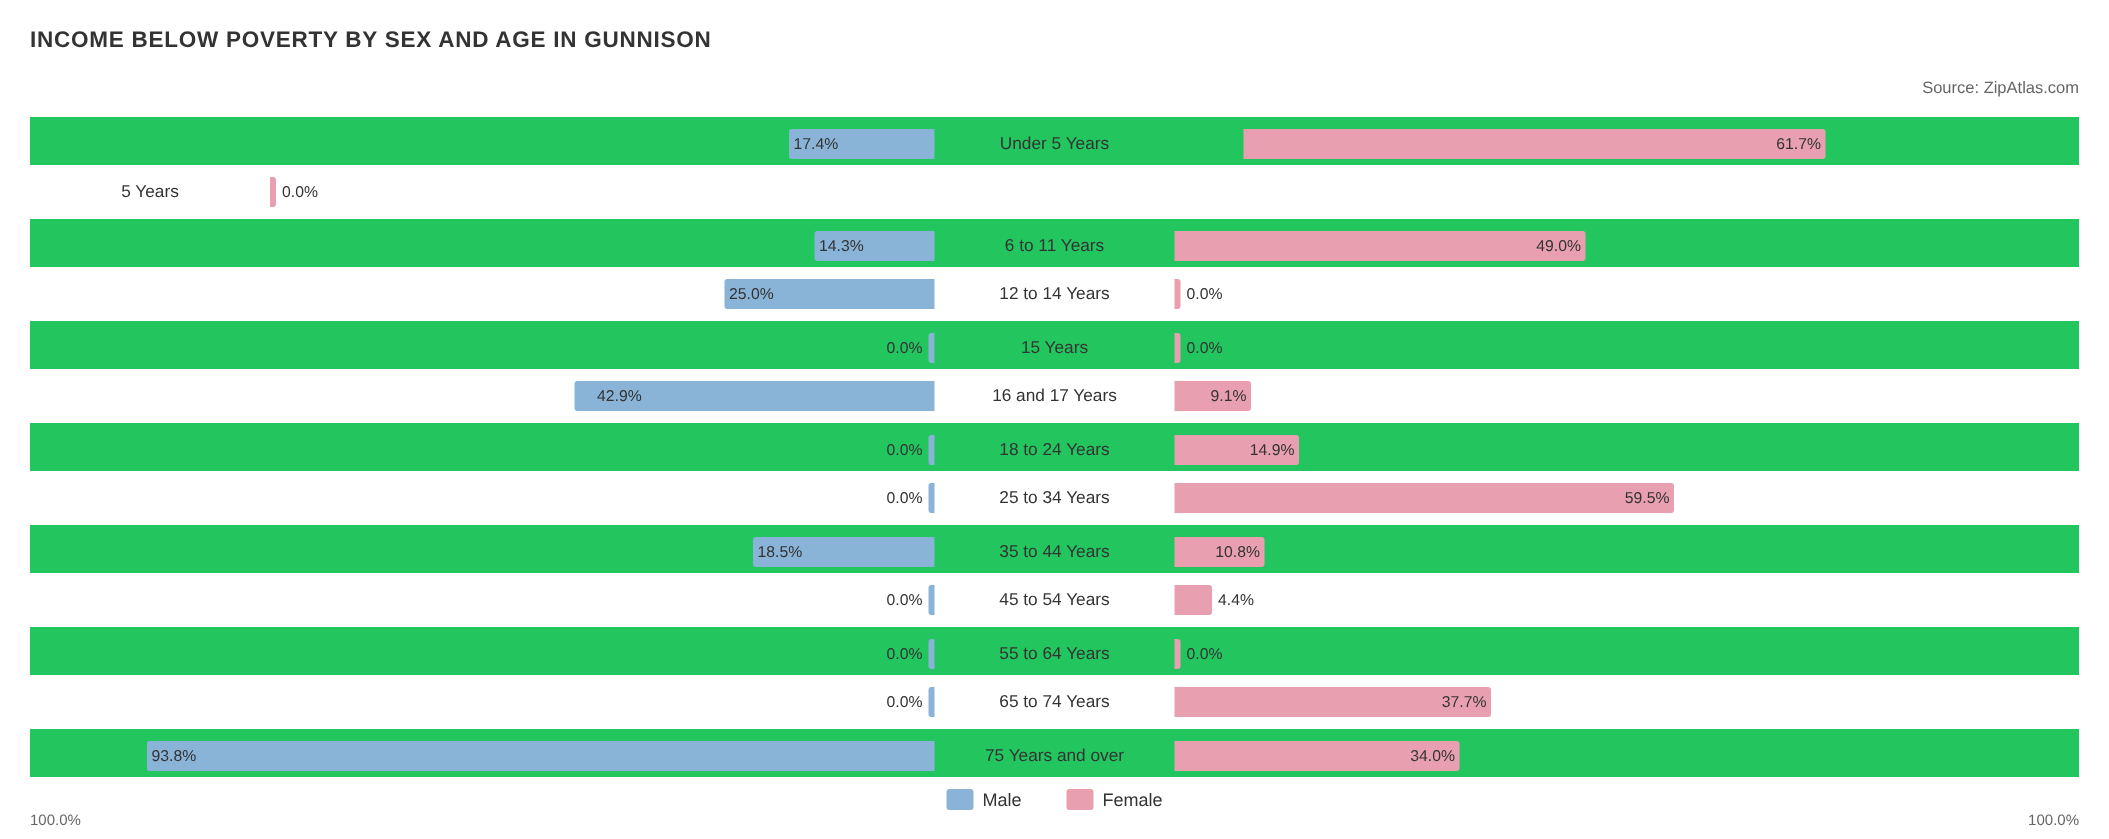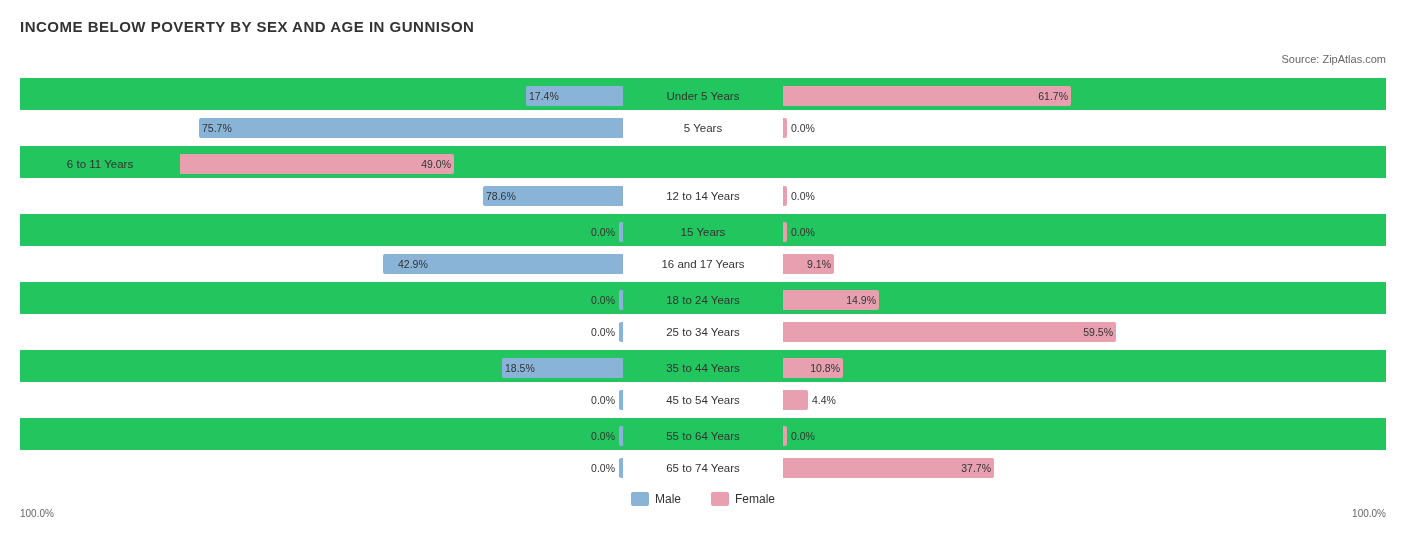--- a/index.html
+++ b/index.html
@@ -162,61 +162,61 @@
   <div class="row row-bg-even">
       <div class="bars-wrapper">
         <div class="left-side">
 
           <div class="bar-male" style="width:97px; min-width:2px;">
             <span class="bar-label" style="color:#333; font-size:10.5px; padding-left:3px;">17.4%</span>
           </div>
         </div>
         <div class="center-label">Under 5 Years</div>
         <div class="right-side">
-          <div class="bar-female" style="width:288px; min-width:2px;">
+          <div class="bar-female" style="width:388px; min-width:2px;margin-left:46px;">
             <span class="bar-label" style="color:#333; font-size:10.5px; padding-right:3px;">61.7%</span>
           </div>
 
         </div>
       </div>
     </div>
       <div class="row row-bg-odd">
       <div class="bars-wrapper">
-        <div class="left-side">
-
-          <div class="bar-male" style="width:424px; min-width:2px;">
-            <span class="bar-label" style="color:#333; font-size:10.5px; padding-left:3px;">75.7%</span>
-          </div>
-        </div>
         <div class="center-label">5 Years</div>
         <div class="right-side">
           <div class="bar-female" style="width:0px; min-width:0px;">
             
           </div>
           <span class="bar-label-outside-right">0.0%</span>
         </div>
       </div>
     </div>
       <div class="row row-bg-even">
       <div class="bars-wrapper">
+        <div class="left-side">
+
+          <div class="bar-male" style="width:80px; min-width:2px;">
+            <span class="bar-label" style="color:#333; font-size:10.5px; padding-left:3px;">14.3%</span>
+          </div>
+        </div>
         <div class="center-label">6 to 11 Years</div>
         <div class="right-side">
           <div class="bar-female" style="width:274px; min-width:2px;">
             <span class="bar-label" style="color:#333; font-size:10.5px; padding-right:3px;">49.0%</span>
           </div>
 
         </div>
       </div>
     </div>
       <div class="row row-bg-odd">
       <div class="bars-wrapper">
         <div class="left-side">
 
           <div class="bar-male" style="width:140px; min-width:2px;">
-            <span class="bar-label" style="color:#333; font-size:10.5px; padding-left:3px;">78.6%</span>
+            <span class="bar-label" style="color:#333; font-size:10.5px; padding-left:3px;">25.0%</span>
           </div>
         </div>
         <div class="center-label">12 to 14 Years</div>
         <div class="right-side">
           <div class="bar-female" style="width:0px; min-width:0px;">
             
           </div>
           <span class="bar-label-outside-right">0.0%</span>
         </div>
       </div>
@@ -258,21 +258,21 @@
       <div class="row row-bg-even">
       <div class="bars-wrapper">
         <div class="left-side">
           <span class="bar-label-outside-left">0.0%</span>
           <div class="bar-male" style="width:0px; min-width:0px;">
             
           </div>
         </div>
         <div class="center-label">18 to 24 Years</div>
         <div class="right-side">
-          <div class="bar-female" style="width:96px; min-width:2px;">
+          <div class="bar-female" style="width:83px; min-width:2px;">
             <span class="bar-label" style="color:#333; font-size:10.5px; padding-right:3px;">14.9%</span>
           </div>
 
         </div>
       </div>
     </div>
       <div class="row row-bg-odd">
       <div class="bars-wrapper">
         <div class="left-side">
           <span class="bar-label-outside-left">0.0%</span>
@@ -345,20 +345,37 @@
         <div class="left-side">
           <span class="bar-label-outside-left">0.0%</span>
           <div class="bar-male" style="width:0px; min-width:0px;">
             
           </div>
         </div>
         <div class="center-label">65 to 74 Years</div>
         <div class="right-side">
           <div class="bar-female" style="width:211px; min-width:2px;">
             <span class="bar-label" style="color:#333; font-size:10.5px; padding-right:3px;">37.7%</span>
+          </div>
+
+        </div>
+      </div>
+    </div>
+      <div class="row row-bg-even">
+      <div class="bars-wrapper">
+        <div class="left-side">
+
+          <div class="bar-male" style="width:525px; min-width:2px;">
+            <span class="bar-label" style="color:#333; font-size:10.5px; padding-left:3px;">93.8%</span>
+          </div>
+        </div>
+        <div class="center-label">75 Years and over</div>
+        <div class="right-side">
+          <div class="bar-female" style="width:190px; min-width:2px;">
+            <span class="bar-label" style="color:#333; font-size:10.5px; padding-right:3px;">34.0%</span>
           </div>
 
         </div>
       </div>
     </div>
     </div>
 
   <div class="legend">
     <div class="legend-item">
       <div class="legend-box" style="background:#89b4d8;"></div>

